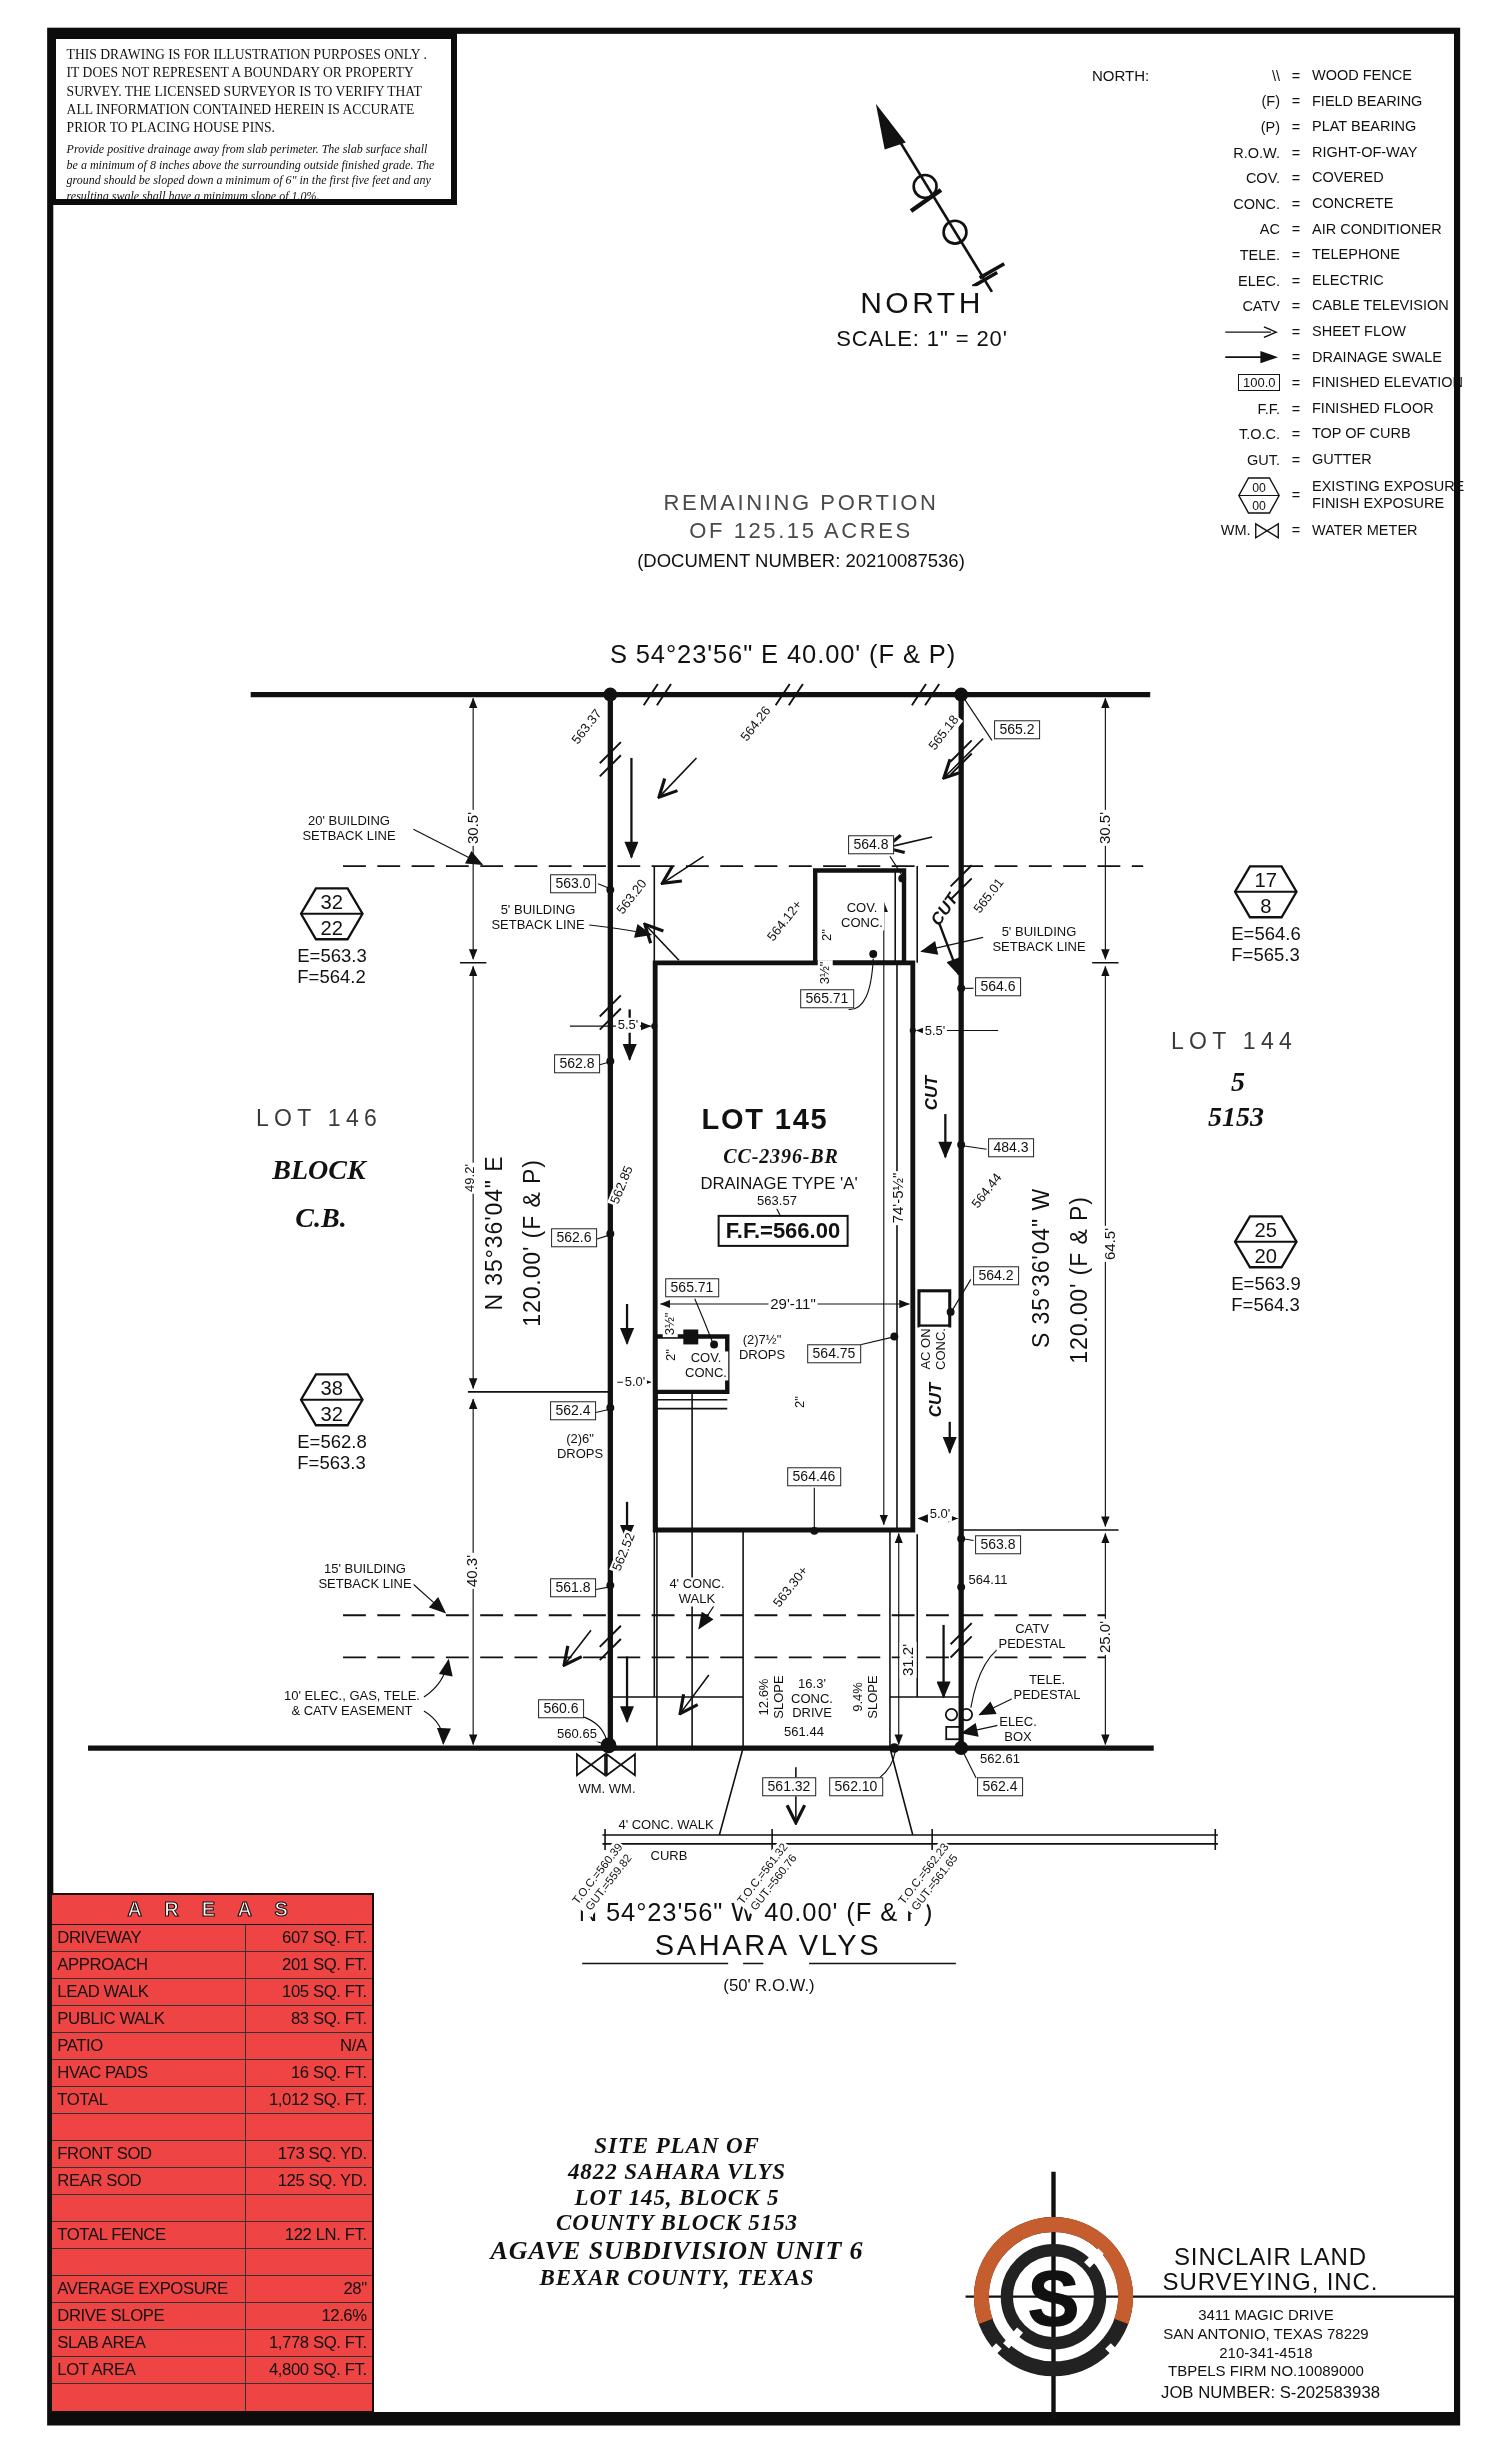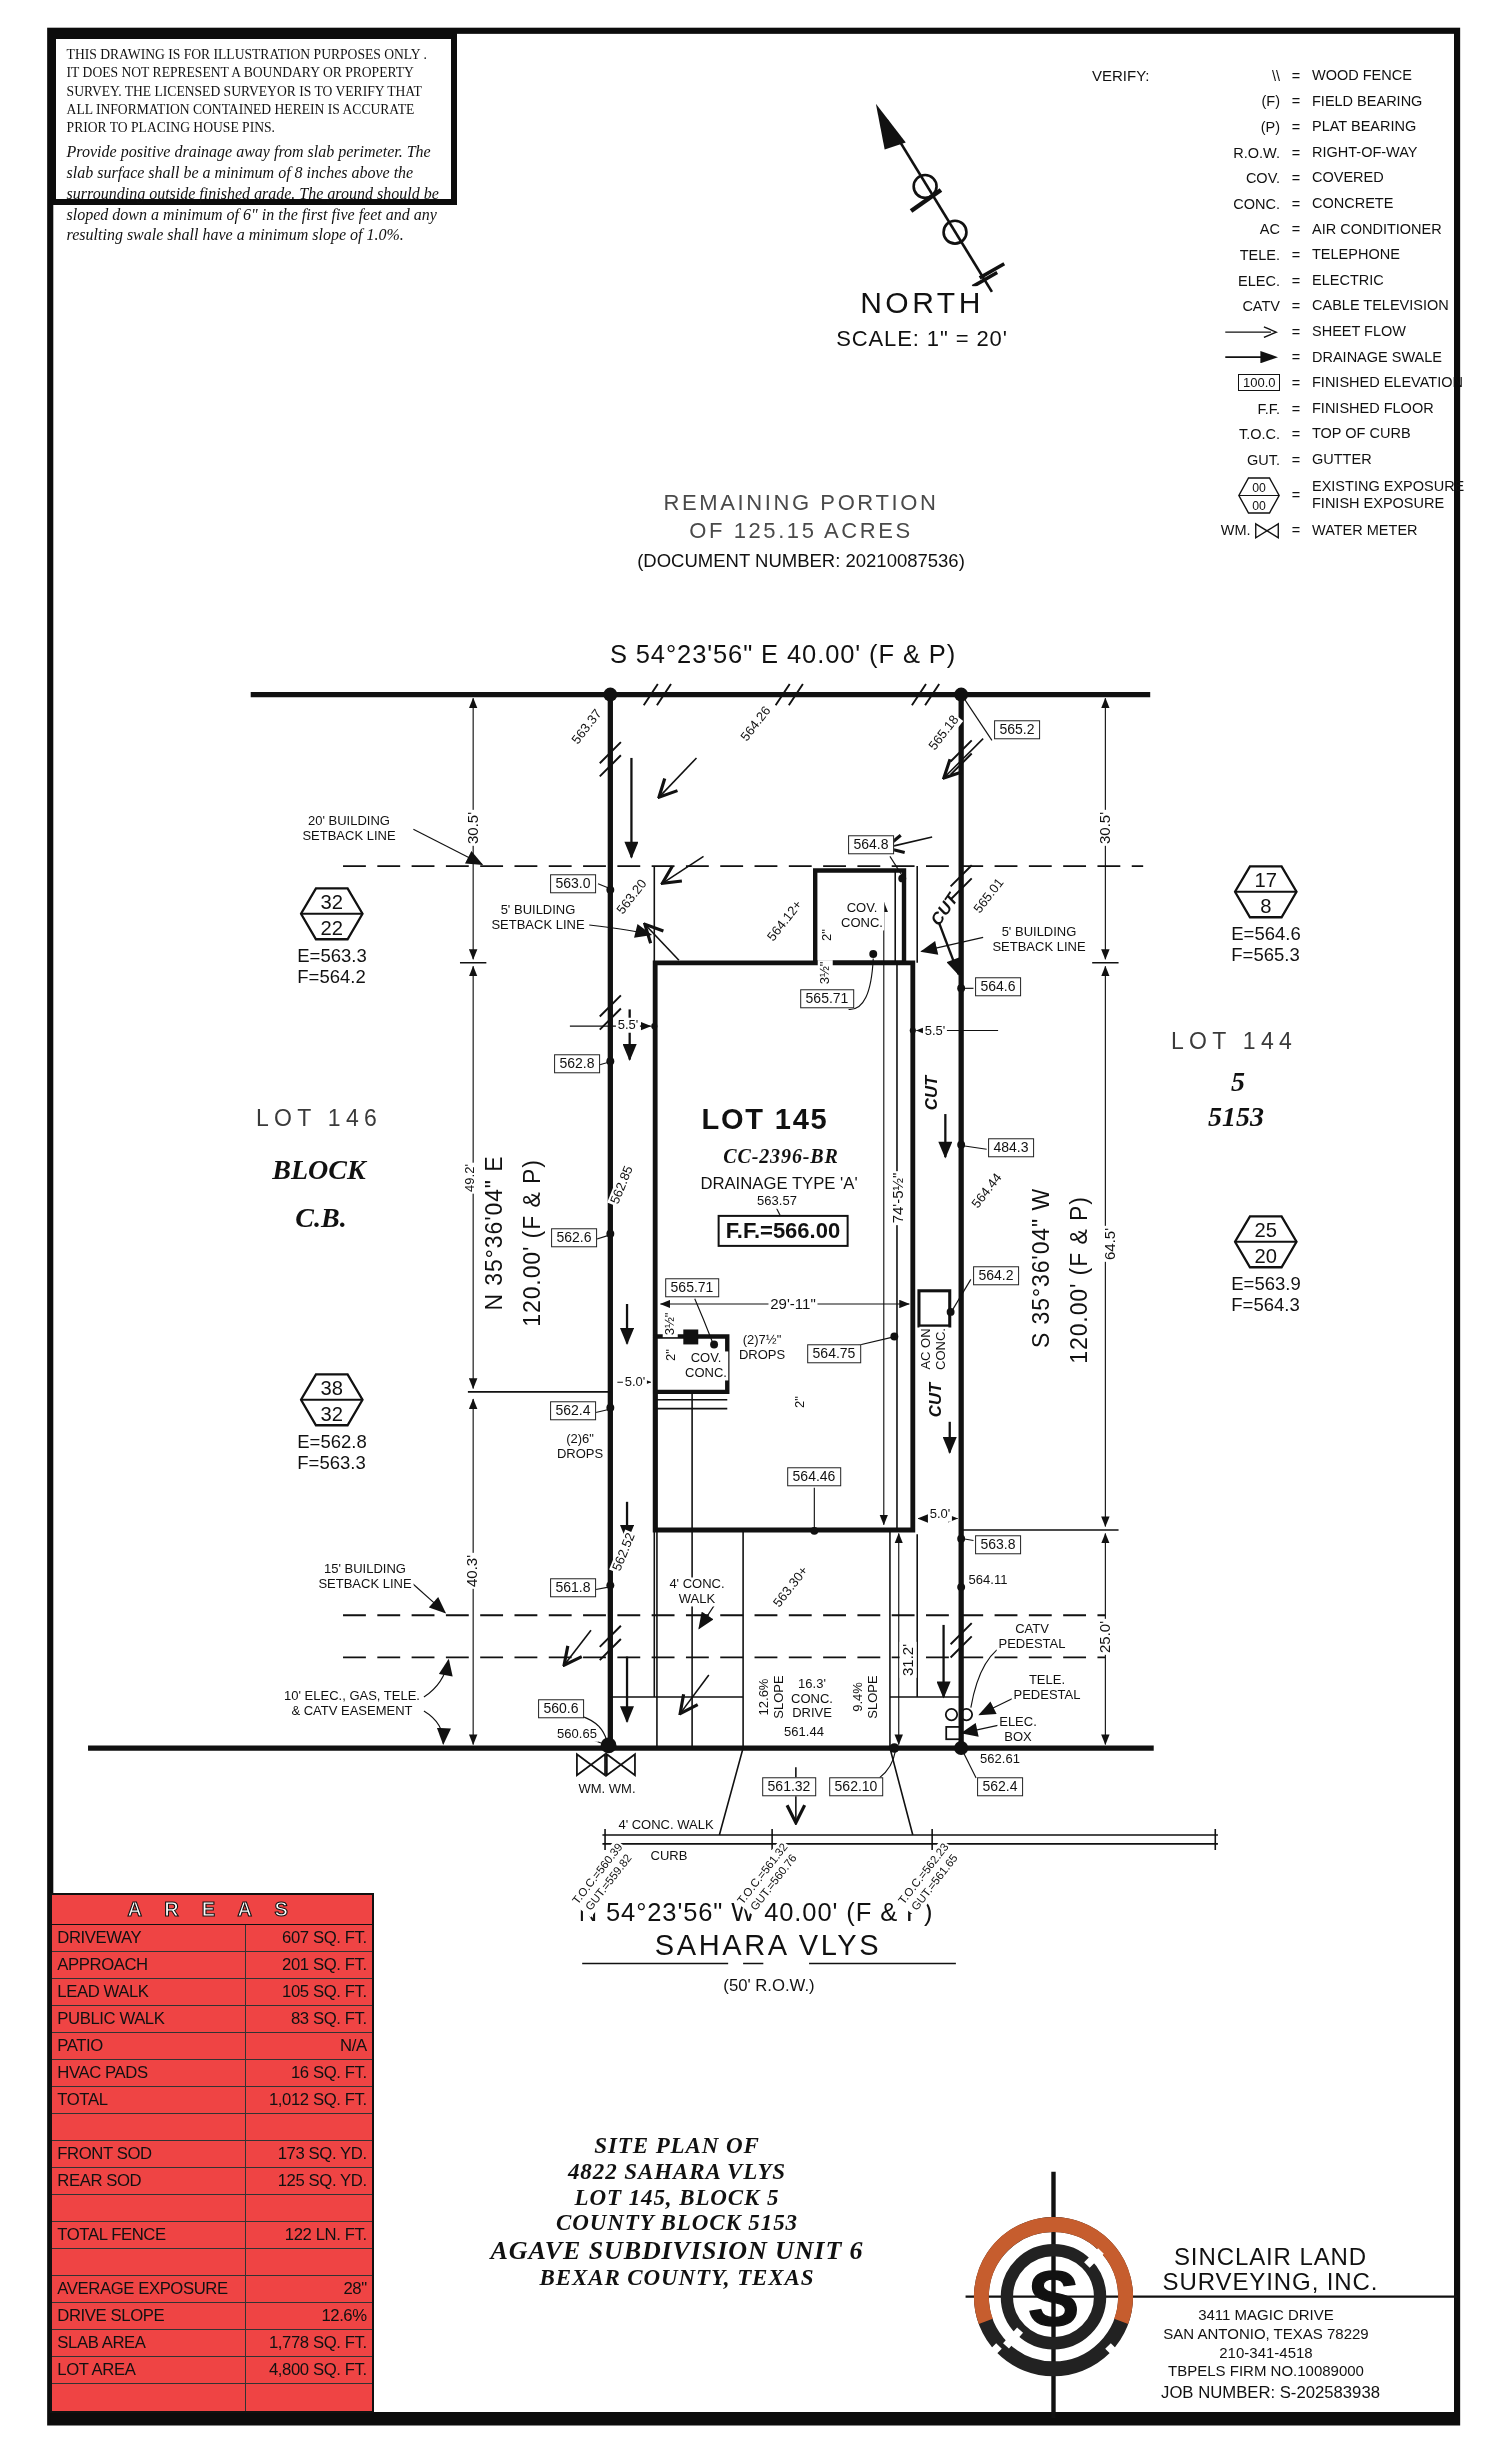--- a/index.html
+++ b/index.html
@@ -29,21 +29,21 @@
   .north{font-size:30px;letter-spacing:3.5px;}
   .scale{font-size:22px;letter-spacing:0.9px;}
 
   .hexm{position:absolute;transform:translate(-50%,-50%);text-align:center;background:#fff;}
   .hexef{white-space:pre-line;font-size:18.5px;text-align:left;margin-top:0.9px;line-height:1.15;}
 
   
   .disc{position:absolute;left:50px;top:33px;width:407px;height:172px;border:6.2px solid #0c0c0c;
         box-sizing:border-box;padding:7px 10.6px;background:#fff;}
   .disc .p1{font-family:"Liberation Serif",serif;font-size:13.6px;line-height:1.35;margin:0 0 4.4px 0;}
-  .disc .p2{font-family:"Liberation Serif",serif;font-style:italic;font-size:16px;line-height:1.3;margin:0;}
+  .disc .p2{font-family:"Liberation Serif",serif;font-style:italic;font-size:12px;line-height:1.3;margin:0;}
 
   
   .legend{position:absolute;left:1092px;top:67px;width:378px;}
   .lg-row{display:flex;align-items:center;margin-bottom:8px;min-height:17.6px;}
   .lg-t{width:81px;font-size:15px;flex:none;}
   .lg-sym{width:107px;text-align:right;font-size:14.5px;flex:none;display:flex;justify-content:flex-end;align-items:center;}
   .lg-eq{width:32px;text-align:center;font-size:14.5px;flex:none;}
   .lg-desc{font-size:14.5px;white-space:pre-line;line-height:1.2;}
   .box100{border:1.4px solid #111;padding:0 3.5px;font-size:13px;}
 
@@ -240,21 +240,21 @@
     </g>
   </svg>
 
   <div class="disc">
     <p class="p1">THIS DRAWING IS FOR ILLUSTRATION PURPOSES ONLY . IT DOES NOT REPRESENT A BOUNDARY OR PROPERTY SURVEY. THE LICENSED SURVEYOR IS TO VERIFY THAT ALL INFORMATION CONTAINED HEREIN IS ACCURATE PRIOR TO PLACING HOUSE PINS.</p>
     <p class="p2">Provide positive drainage away from slab perimeter. The slab surface shall be a minimum of 8 inches above the surrounding outside finished grade. The ground should be sloped down a minimum of 6" in the first five feet and any resulting swale shall have a minimum slope of 1.0%.</p>
   </div>
 
   <div class="legend" id="legend">
       <div class="lg-row">
-        <span class="lg-t">VERIFY:</span>
+        <span class="lg-t">NORTH:</span>
         <span class="lg-sym">\\</span>
         <span class="lg-eq">=</span>
         <span class="lg-desc">WOOD FENCE</span>
       </div>
       <div class="lg-row">
         <span class="lg-t"></span>
         <span class="lg-sym">(F)</span>
         <span class="lg-eq">=</span>
         <span class="lg-desc">FIELD BEARING</span>
       </div>

